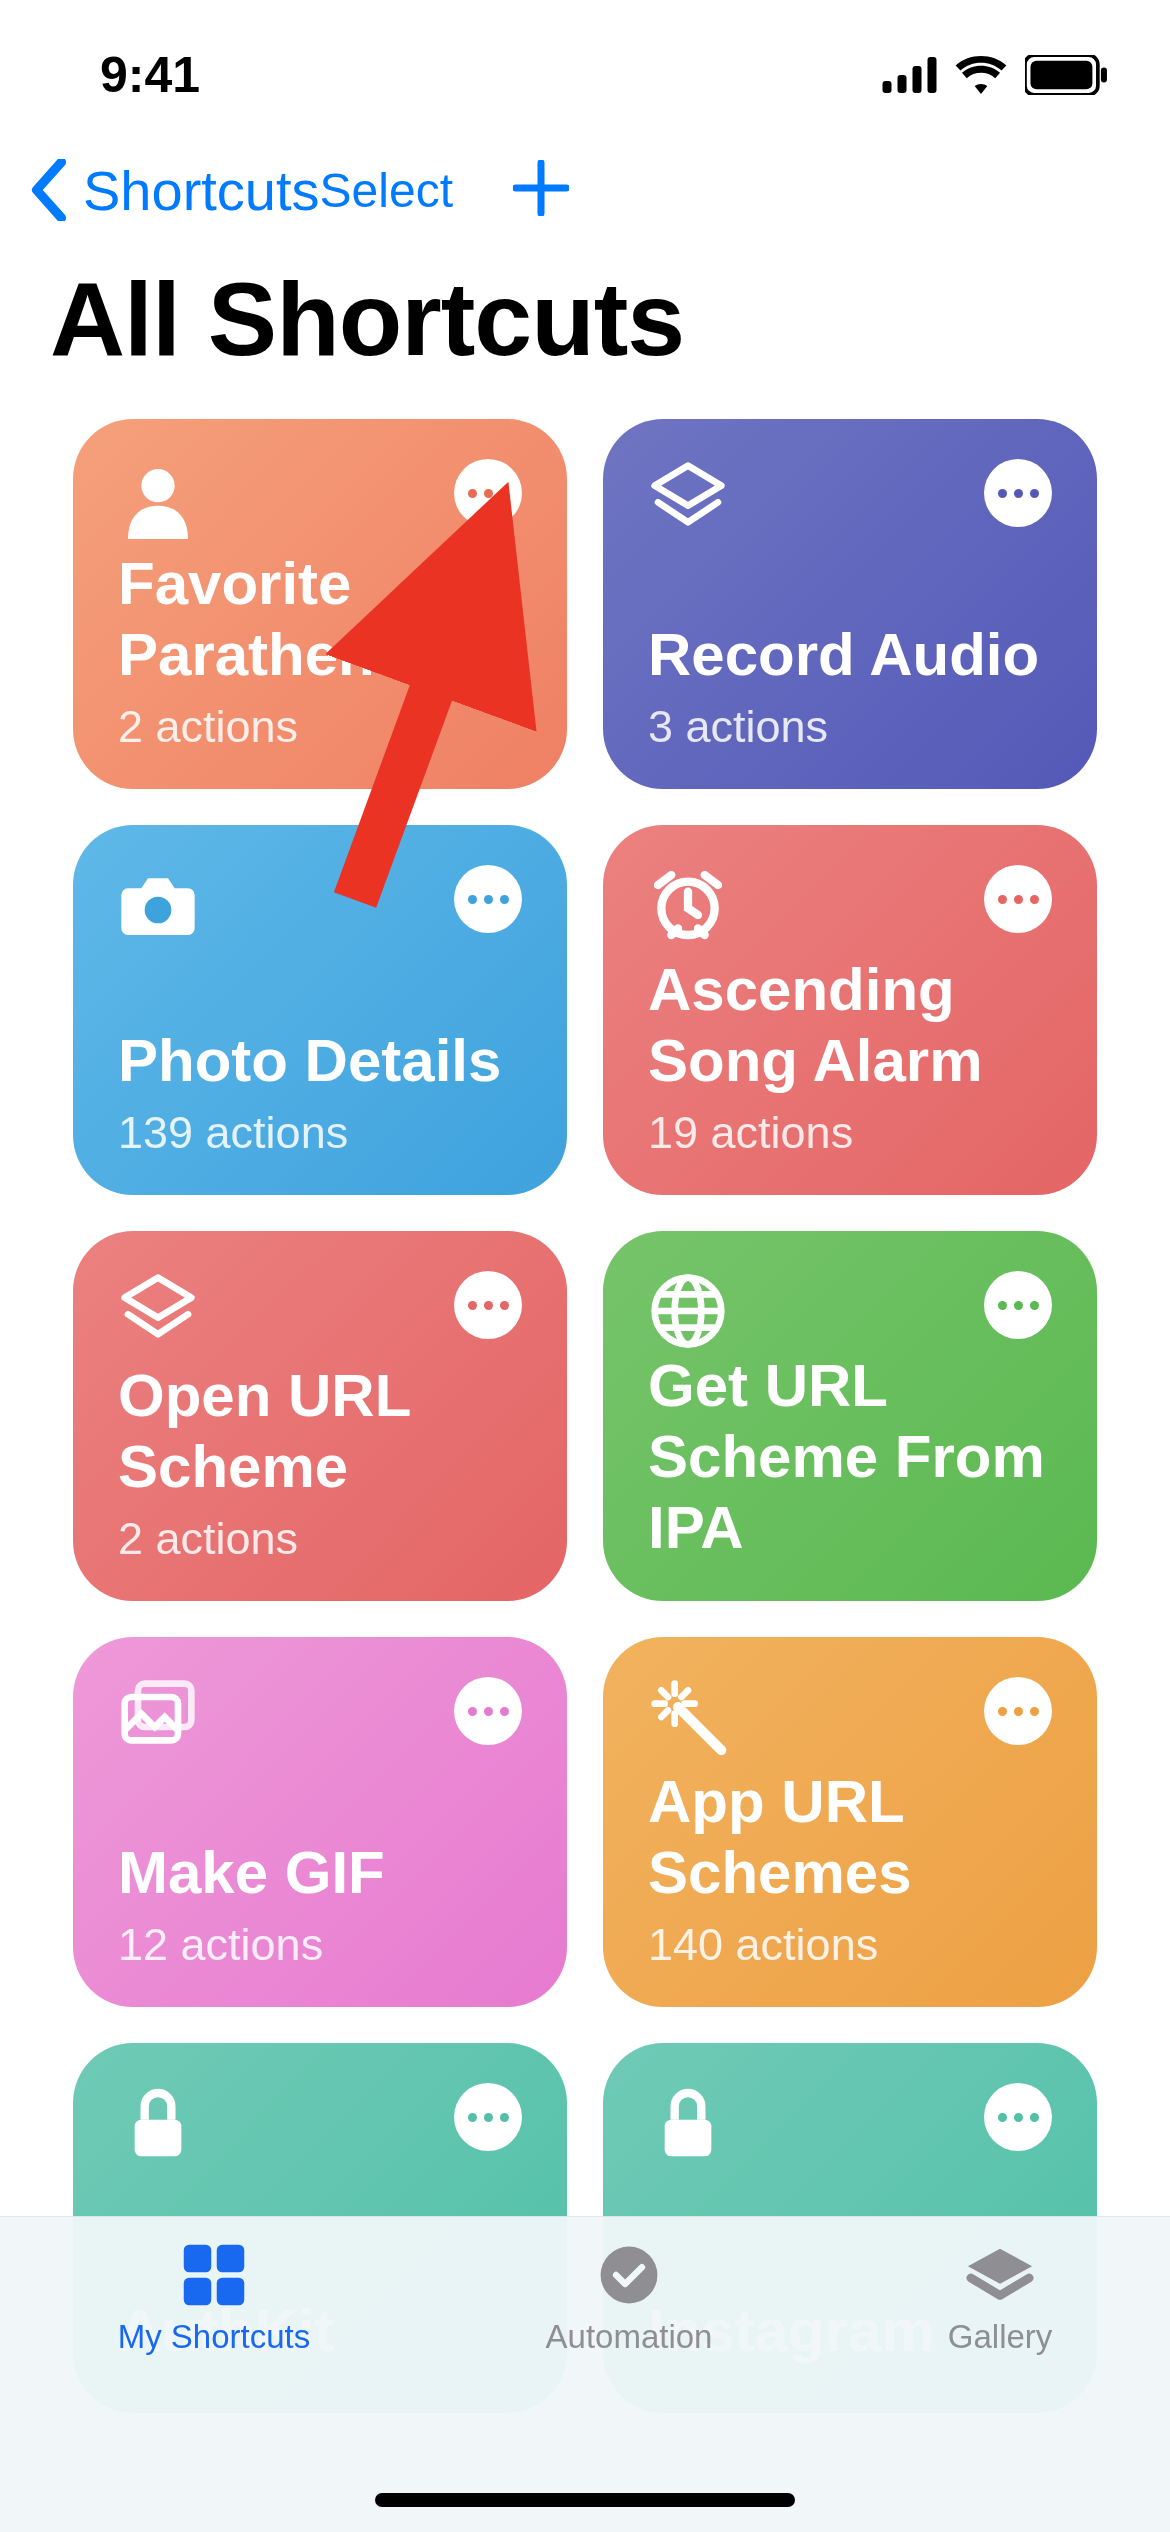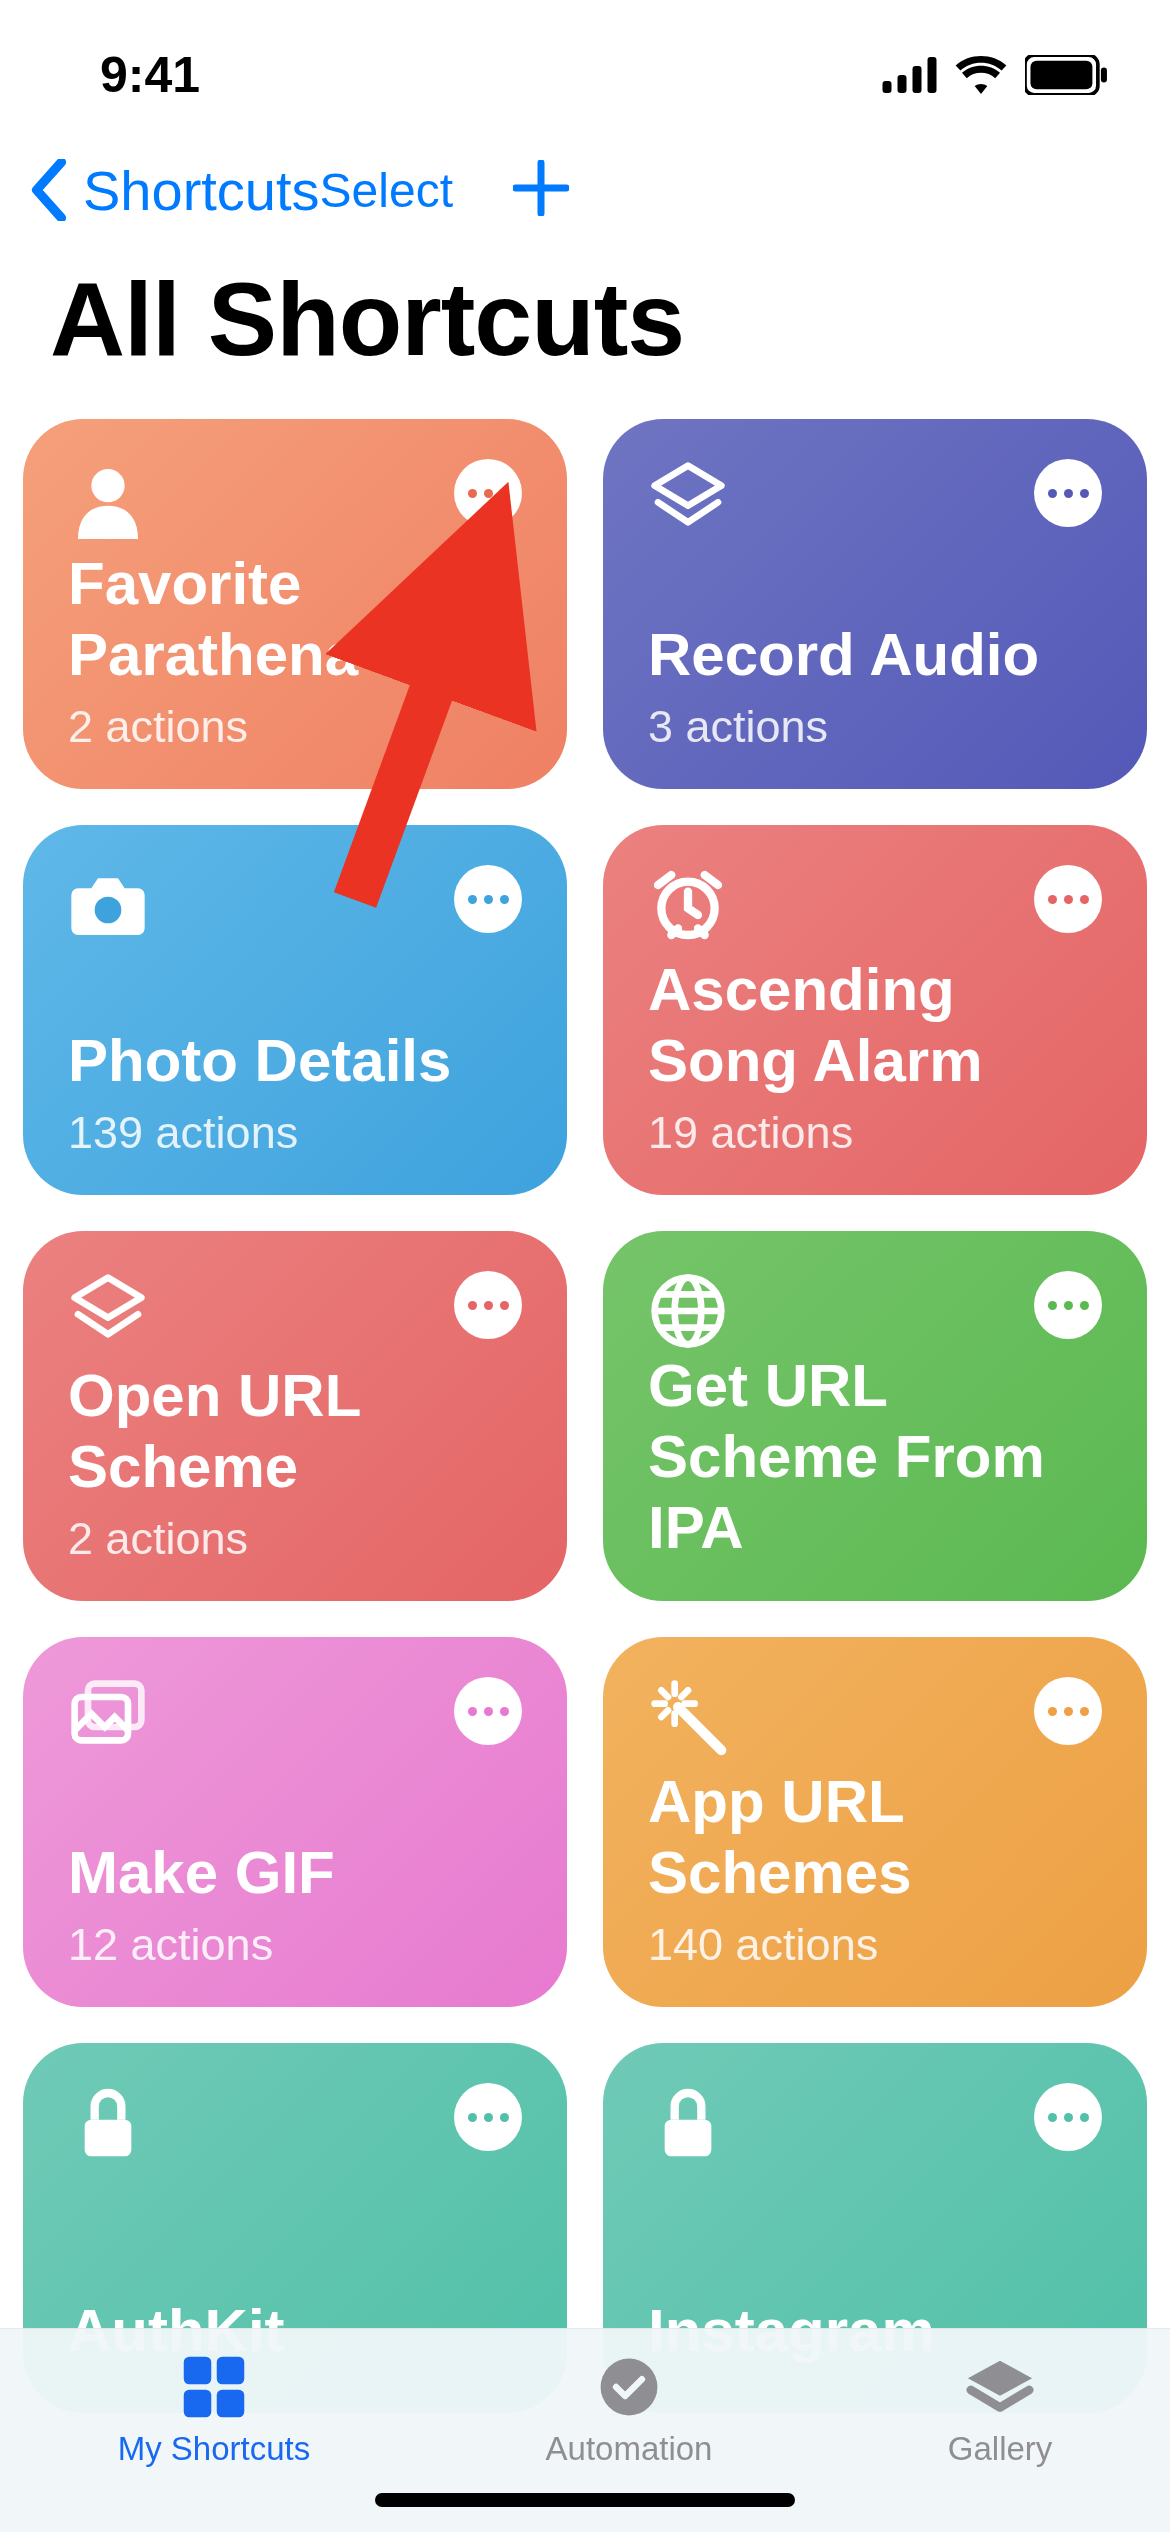--- a/index.html
+++ b/index.html
@@ -41,21 +41,21 @@
       font-weight: 800;
       letter-spacing: -1px;
       padding: 0 50px 40px 50px;
     }
     
     
     .grid {
       display: grid;
       grid-template-columns: 1fr 1fr;
       gap: 36px;
-      padding: 0 23px;
+      padding: 0 73px;
     }
     
     .card {
       position: relative;
       border-radius: 60px;
       padding: 40px 45px 36px 45px;
       height: 370px;
       display: flex;
       flex-direction: column;
       color: #fff;
@@ -101,21 +101,21 @@
       pointer-events: none;
       z-index: 100;
     }
     
     
     .tab-bar {
       position: absolute;
       bottom: 0;
       left: 0;
       right: 0;
-      height: 204px;
+      height: 316px;
       background: rgba(240, 247, 249, 0.95);
       border-top: 1px solid rgba(0,0,0,0.05);
       display: flex;
       justify-content: space-around;
       align-items: flex-start;
       padding-top: 25px;
     }
     .tab-item { display: flex; flex-direction: column; align-items: center; gap: 10px; }
     .tab-icon { width: 80px; height: 66px; display: flex; align-items: center; justify-content: center; }
     .tab-label { font-size: 33px; font-weight: 500; }

